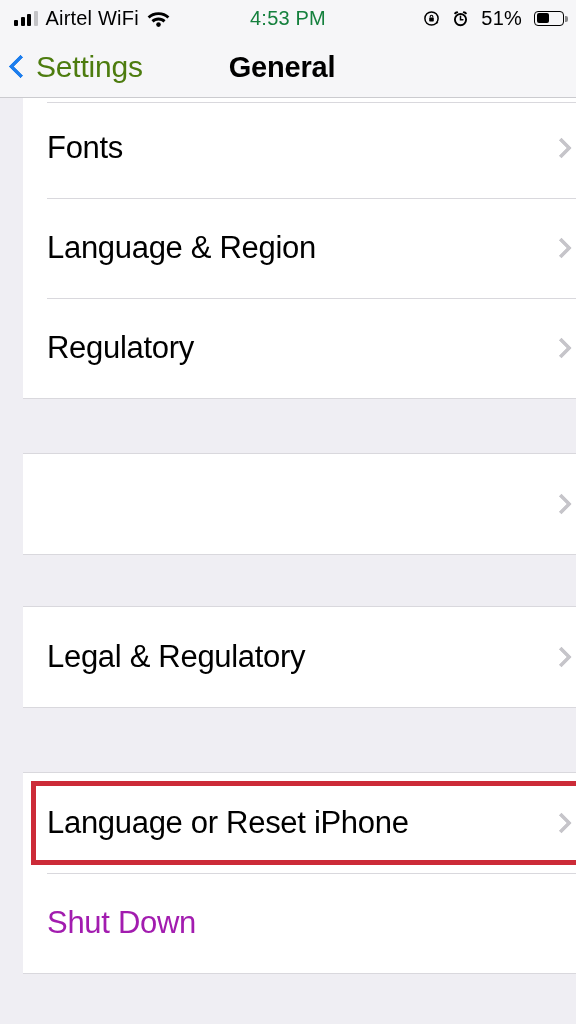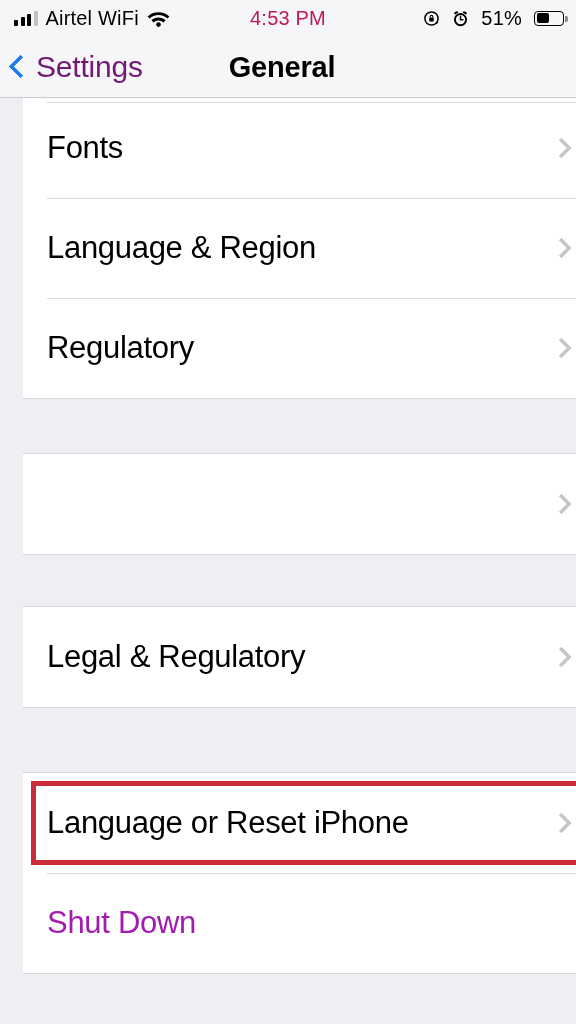--- a/index.html
+++ b/index.html
@@ -16,21 +16,21 @@
   .status-bar{
     position:absolute; top:0; left:0; width:576px; height:36px;
     background:#f6f6f8;
     display:flex; align-items:center;
   }
   .sb-left{ position:absolute; left:14px; top:0; height:36px; display:flex; align-items:center; gap:8px; }
   .sb-center{ position:absolute; left:0; width:576px; text-align:center; top:0; height:36px;
               display:flex; align-items:center; justify-content:center; }
   .sb-right{ position:absolute; right:12px; top:0; height:36px; display:flex; align-items:center; gap:12px; }
   .sb-text{ font-size:20px; color:#000; letter-spacing:0.2px; }
-  .sb-time{ font-size:20px; color:#be185d; font-weight:500; letter-spacing:0.2px; }
+  .sb-time{ font-size:20px; color:#15803d; font-weight:500; letter-spacing:0.2px; }
   .sb-pct{ font-size:20px; color:#000; letter-spacing:0.2px; }
 
   .signal{ display:flex; align-items:flex-end; gap:2.5px; height:15px; }
   .signal i{ display:block; width:4px; background:#000; border-radius:1px; }
   .signal i:nth-child(1){ height:6px; }
   .signal i:nth-child(2){ height:9px; }
   .signal i:nth-child(3){ height:12px; }
   .signal i:nth-child(4){ height:15px; background:#c3c3c6; }
 
   .battery{ position:relative; width:30px; height:15px; border:1.7px solid #000;
@@ -44,21 +44,21 @@
     position:absolute; top:36px; left:0; width:576px; height:62px;
     background:#f6f6f8; border-bottom:1px solid #cbcbcf;
   }
   .back-btn{
     position:absolute; left:12px; top:0; height:62px;
     display:flex; align-items:center; gap:7px; cursor:pointer;
   }
   .back-chevron{ display:block; width:17px; height:17px;
                  border-left:4.5px solid #1c7ded; border-bottom:4.5px solid #1c7ded;
                  transform:rotate(45deg); margin-top:-1px; border-radius:1px; }
-  .back-label{ font-size:30px; color:#701a75; letter-spacing:-0.2px;text-align:right; }
+  .back-label{ font-size:30px; color:#4d7c0f; letter-spacing:-0.2px;text-align:right; }
   .nav-title{
     position:absolute; left:0; width:576px; top:0; height:62px;
     display:flex; align-items:center; justify-content:center;
     font-size:29px; font-weight:bold; color:#000; letter-spacing:-0.2px;
     transform:translateX(-6px);
   }
 
   
   .list{ position:absolute; top:98px; left:0; width:576px; bottom:0; background:#efeef3;margin-left:23px; }
   .group{ background:#ffffff; }

